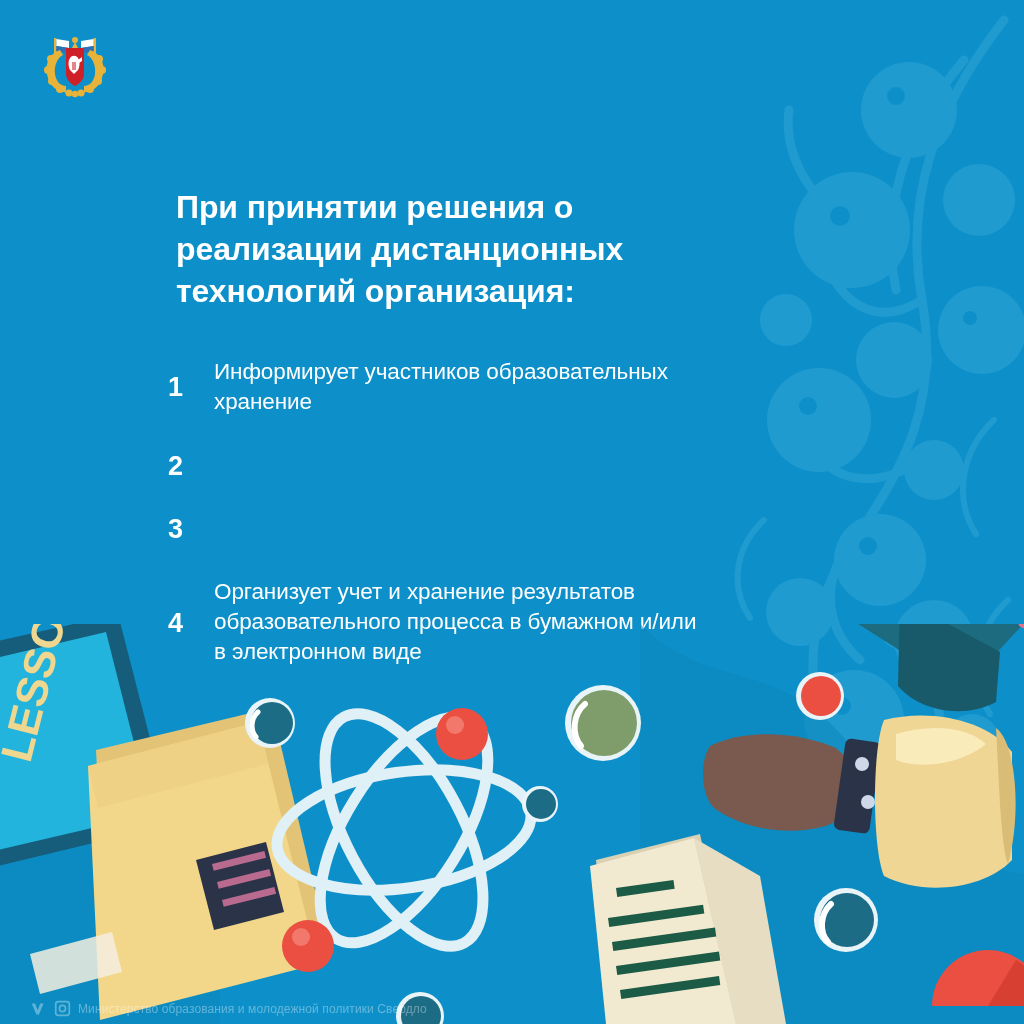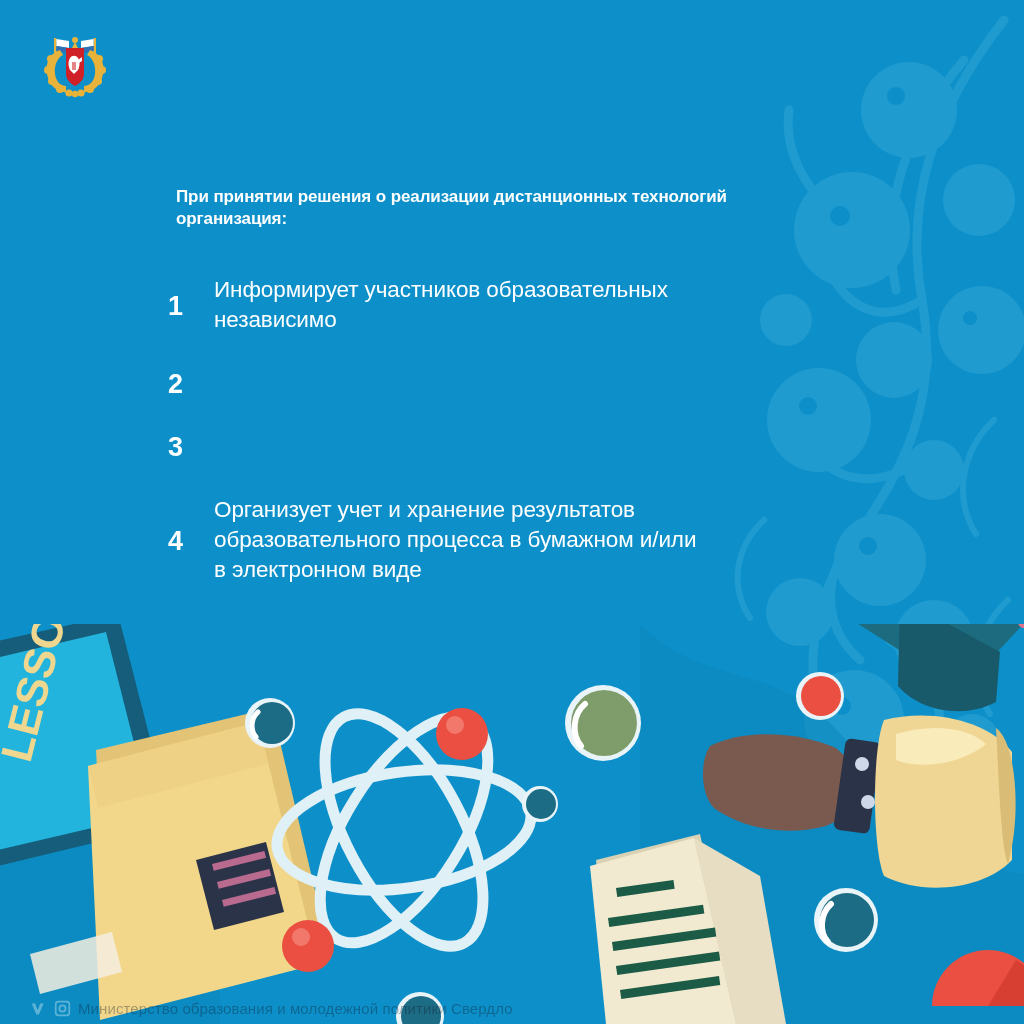--- a/index.html
+++ b/index.html
@@ -43,21 +43,21 @@
   .content {
     position: absolute;
     left: 168px;
     top: 186px;
     width: 720px;
   }
 
   .headline {
     color: #ffffff;
     font-weight: bold;
-    font-size: 17px;
+    font-size: 32px;
     line-height: 1.32;
     letter-spacing: -0.1px;
     margin: 0 0 44px 8px;
     max-width: 560px;
   }
 
   .list {
     display: block;
   }
 
@@ -105,22 +105,22 @@
     align-items: center;
     gap: 7px;
     opacity: 0.34;
   }
   .wm-icon {
     width: 17px;
     height: 17px;
     display: block;
   }
   .wm-text {
-    color: #0f172a;
-    font-size: 15px;
+    color: #ffffff;
+    font-size: 12px;
     white-space: nowrap;
     letter-spacing: 0.1px;
   }
 </style>
 </head>
 <body>
 
 <div id="slide">
 
   <svg class="ornament" viewBox="0 0 420 900" aria-hidden="true">
@@ -206,21 +206,21 @@
   <div class="content">
 
     <h1 class="headline">При принятии решения о реализации
 дистанционных технологий организация:</h1>
 
     <div class="list">
 
       <div class="item">
         <div class="item-num">1</div>
         <div class="item-text">Информирует участников образовательных
-независимо</div>
+хранение</div>
       </div>
 
       <div class="item">
         <div class="item-num">2</div>
       </div>
 
       <div class="item">
         <div class="item-num">3</div>
       </div>
 

